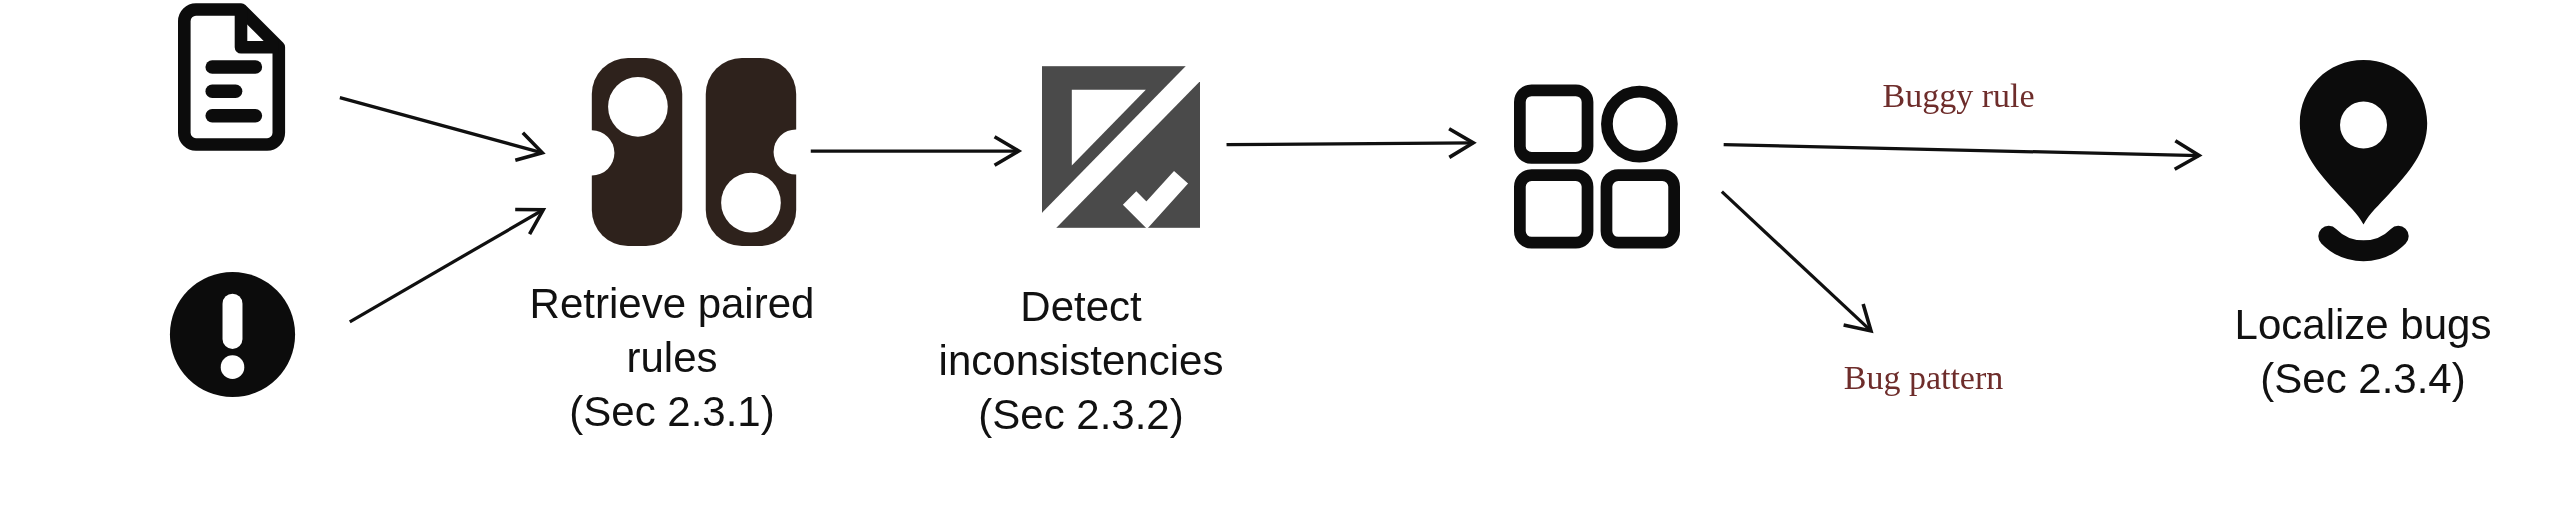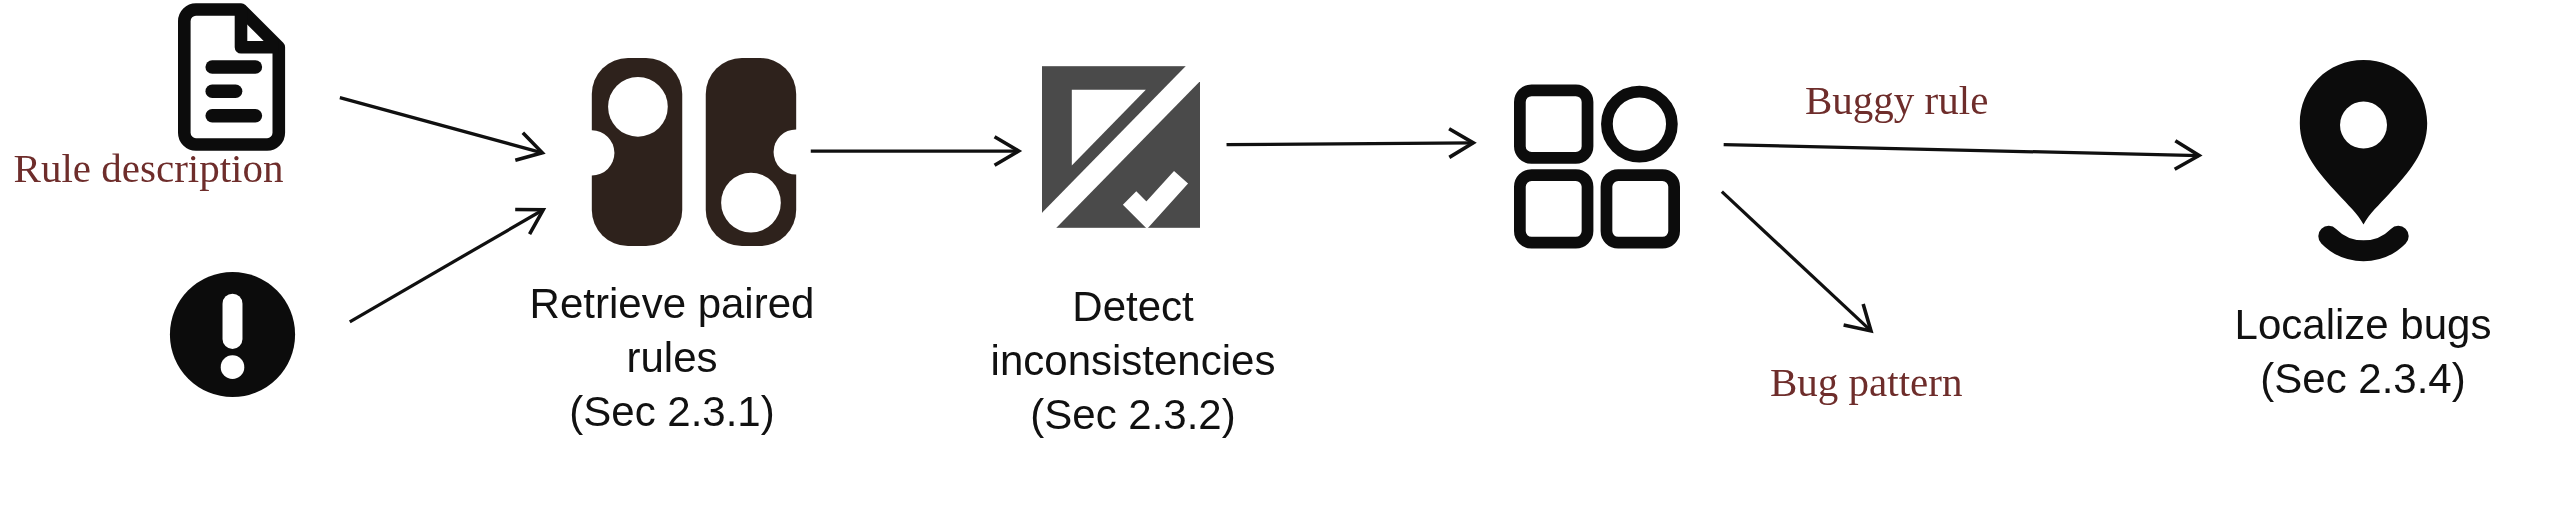--- a/index.html
+++ b/index.html
@@ -8,22 +8,22 @@
     font-family:"Liberation Sans",sans-serif;
   }
   .arrows{position:absolute;left:0;top:0;pointer-events:none;}
   .arrow{stroke:var(--arrow,#101010);stroke-width:3.6;fill:none;marker-end:url(#ah);}
   .icon{position:absolute;}
   .fill-black{fill:var(--icon-black,#0c0c0c);}
   .stroke-black{stroke:var(--icon-black,#0c0c0c);}
   .fill-brown{fill:var(--icon-brown,#2e221c);}
   .fill-gray{fill:var(--icon-gray,#4a4a4a);}
   .mlabel{
-    position:absolute;white-space:nowrap;
-    font-family:"Liberation Serif",serif;font-size:41px;line-height:1.08;
+    position:absolute;text-align:center;white-space:nowrap;
+    font-family:"Liberation Serif",serif;font-size:34px;line-height:1.08;
     color:var(--maroon,#6e2d2b);
   }
   .slabel{
     position:absolute;text-align:center;white-space:pre-line;
     font-size:42px;line-height:54px;color:var(--text-black,#111111);
     font-family:"Liberation Sans",sans-serif;
   }
 </style>
 </head>
 <body>
@@ -44,21 +44,20 @@
     <line class="arrow" x1="1905" y1="212" x2="2070" y2="366"></line>
   </svg>
 
   <svg class="icon" style="left:178px;top:1.8px" width="108" height="149" viewBox="0 0 120 165">
     <path class="stroke-black" d="M20,8 H70 L112,50 V145 a13,13 0 0 1 -13,13 H20 a13,13 0 0 1 -13,-13 V21 a13,13 0 0 1 13,-13 Z" fill="none" stroke-width="14" stroke-linejoin="round"></path>
     <path class="stroke-black" d="M70,8 V50 H112" fill="none" stroke-width="14" stroke-linejoin="round"></path>
     <line class="stroke-black" x1="38" y1="72" x2="86" y2="72" stroke-width="15" stroke-linecap="round"></line>
     <line class="stroke-black" x1="38" y1="99" x2="64" y2="99" stroke-width="15" stroke-linecap="round"></line>
     <line class="stroke-black" x1="38" y1="126" x2="86" y2="126" stroke-width="15" stroke-linecap="round"></line>
   </svg>
-  <div class="mlabel" style="left:13.6px;top:146px;width:362px">Rule description</div>
 
   <svg class="icon" style="left:169px;top:271px" width="127" height="127" viewBox="0 0 140 140">
     <circle class="fill-black" cx="70" cy="70" r="69"></circle>
     <rect x="59" y="25" width="22" height="61" rx="11" fill="#ffffff"></rect>
     <circle cx="70" cy="106" r="13" fill="#ffffff"></circle>
   </svg>
 
   <svg class="icon" style="left:590px;top:56px" width="208" height="192" viewBox="0 0 230 212">
     <rect class="fill-brown" x="2" y="2" width="100" height="208" rx="40"></rect>
     <circle cx="53" cy="56" r="33" fill="#ffffff"></circle>
@@ -70,21 +69,21 @@
   <div class="slabel" style="left:491px;top:277px;width:362px">Retrieve paired
 rules
 (Sec 2.3.1)</div>
 
   <svg class="icon" style="left:1042px;top:66px" width="158" height="162" viewBox="0 0 175 179">
     <rect class="fill-gray" x="0" y="0" width="175" height="179"></rect>
     <line x1="-10" y1="189" x2="185" y2="-10" stroke="#ffffff" stroke-width="23"></line>
     <polygon points="33,26 115,26 33,110" fill="#ffffff"></polygon>
     <polyline points="97,146 116,165 154,123" fill="none" stroke="#ffffff" stroke-width="21"></polyline>
   </svg>
-  <div class="slabel" style="left:952px;top:280px;width:362px">Detect
+  <div class="slabel" style="left:900px;top:280px;width:362px">Detect
 inconsistencies
 (Sec 2.3.2)</div>
 
   <svg class="icon" style="left:1514px;top:84px" width="166" height="165" viewBox="0 0 184 182">
     <rect class="stroke-black" x="6.5" y="6.5" width="75" height="75" rx="13" fill="none" stroke-width="13"></rect>
     <circle class="stroke-black" cx="139" cy="44" r="36" fill="none" stroke-width="13"></circle>
     <rect class="stroke-black" x="6.5" y="100.5" width="75" height="75" rx="13" fill="none" stroke-width="13"></rect>
     <rect class="stroke-black" x="102.5" y="100.5" width="75" height="75" rx="13" fill="none" stroke-width="13"></rect>
   </svg>
 

